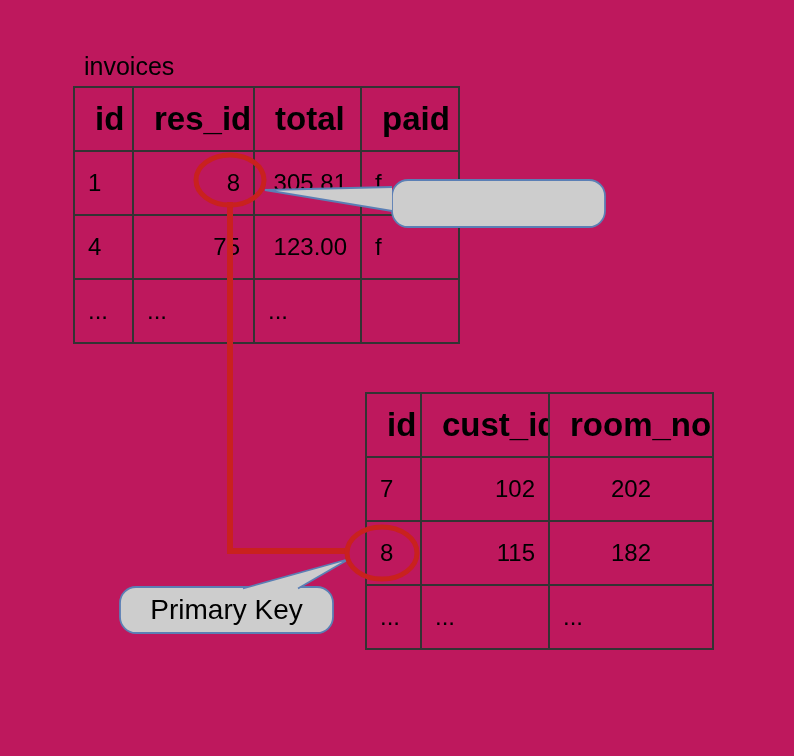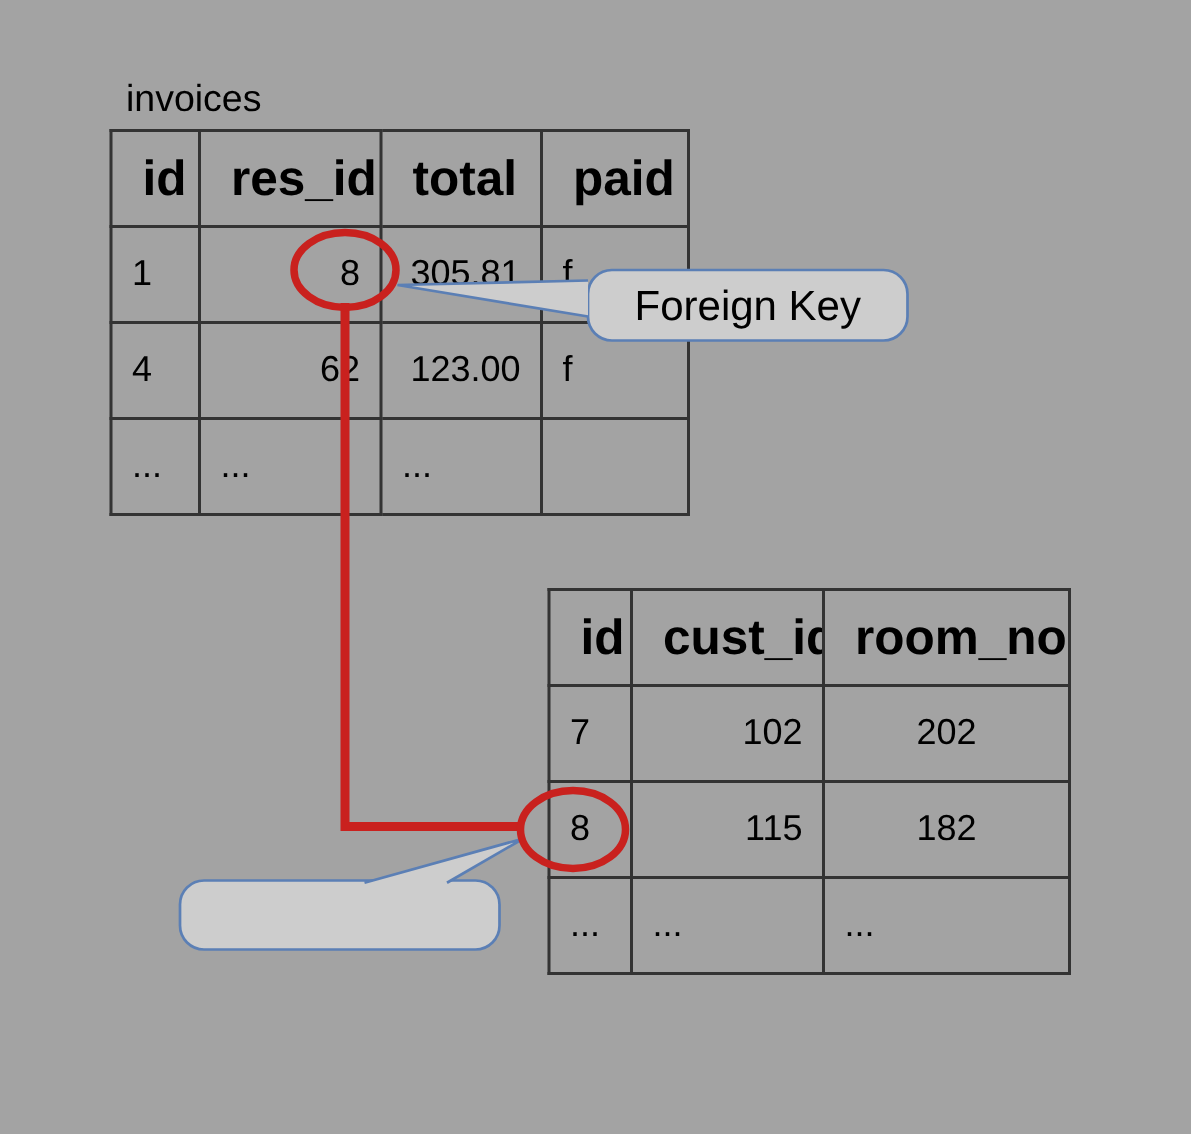--- a/index.html
+++ b/index.html
@@ -26,21 +26,21 @@
   }
   #fk-label{left:392px;top:180px;width:213px;height:47px;}
   #pk-label{left:120px;top:587px;width:213px;height:46px;}
   .bubble{fill:var(--callout-fill);stroke:var(--callout-border);stroke-width:1.8;}
   .redline{fill:none;stroke:var(--red);stroke-width:6;stroke-linejoin:miter;}
   .redcircle{fill:none;stroke:var(--red);stroke-width:5;}
 </style>
 </head>
 <body>
 
-<div class="canvas" style="--red: #c9211e; --callout-fill: #cdcdcd; --callout-border: #5b7fb5; --tbl-border: #333333; background: #a3a3a3;">
+<div class="canvas" style="--red: #c9211e; --callout-fill: #cdcdcd; --callout-border: #5b7fb5; --tbl-border: #333333; background: #be185d;">
 
   <div class="tbl-title" id="invoices-title">invoices</div>
 
   <table class="tbl" id="invoices-table">
     <colgroup>
       <col style="width:59px">
         <col style="width:121px">
         <col style="width:107px">
         <col style="width:98px">
     </colgroup>
@@ -52,21 +52,21 @@
       <th>paid</th>
     </tr>
     <tr>
       <td class="al">1</td>
       <td class="ar">8</td>
       <td class="ar">305.81</td>
       <td class="al">f</td>
     </tr>
     <tr>
       <td class="al">4</td>
-      <td class="ar">62</td>
+      <td class="ar">75</td>
       <td class="ar">123.00</td>
       <td class="al">f</td>
     </tr>
     <tr>
       <td class="al">...</td>
       <td class="al">...</td>
       <td class="al">...</td>
       <td class="al"></td>
     </tr>
   </tbody>
@@ -109,15 +109,15 @@
     <path class="bubble" d="M 392 187 L 265 190 L 392 211"></path>
 
     <rect class="bubble" x="120" y="587" width="213" height="46" rx="16" ry="16"></rect>
     <path class="bubble" d="M 243 588.5 L 349 559 L 298 588.5"></path>
 
     <path class="redline" d="M 230 202 L 230 551 L 348 551"></path>
     <ellipse class="redcircle" cx="230" cy="180" rx="34" ry="25"></ellipse>
     <ellipse class="redcircle" cx="382" cy="553" rx="35" ry="26"></ellipse>
   </svg>
 
-  <div class="callout-label" id="fk-label">Foreign Key</div>
+  <div class="callout-label" id="pk-label">Primary Key</div>
 
 </div>
 
 </body></html>

